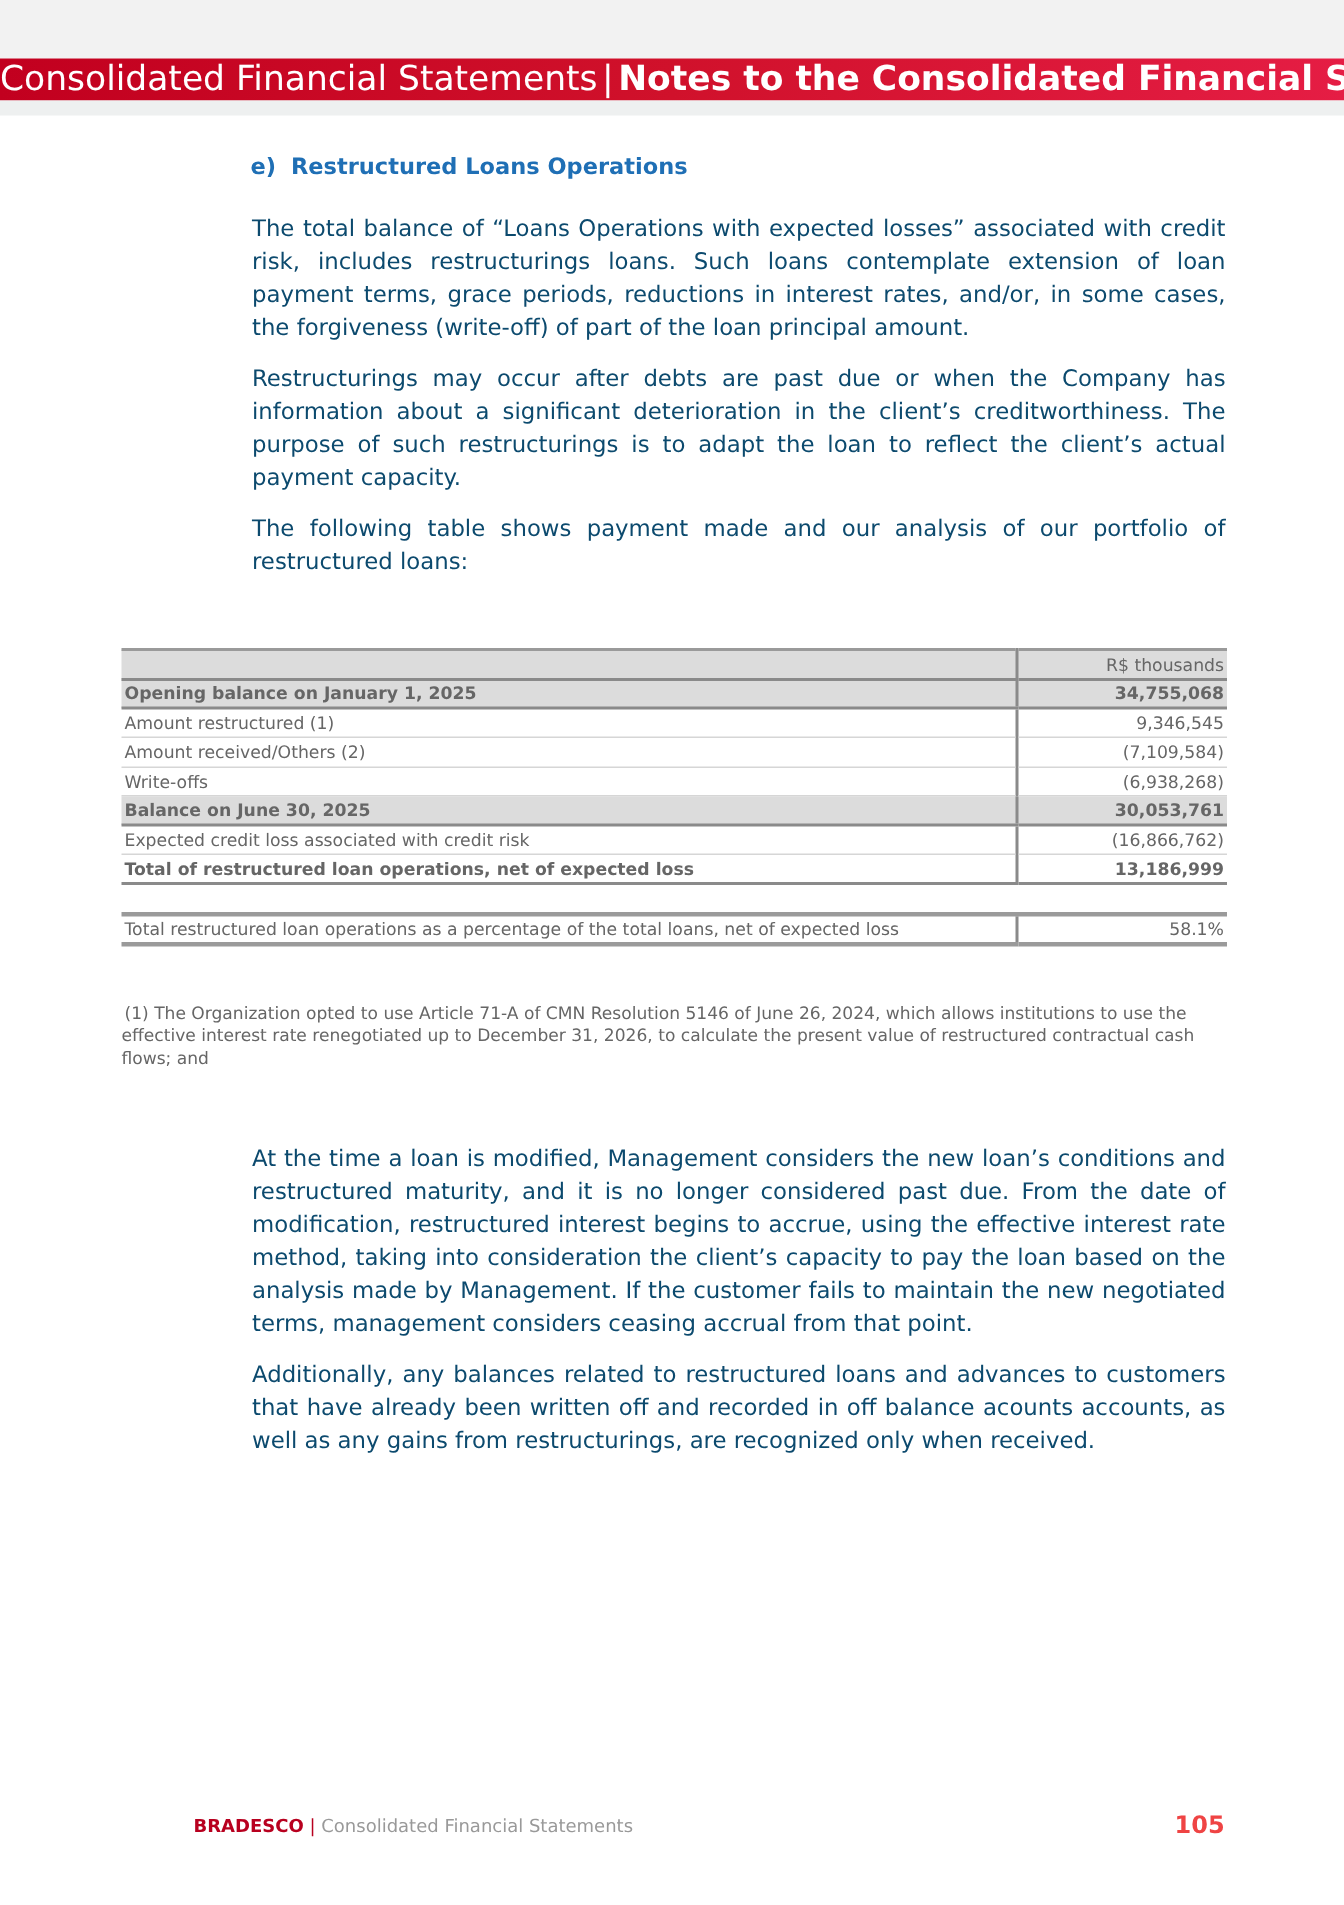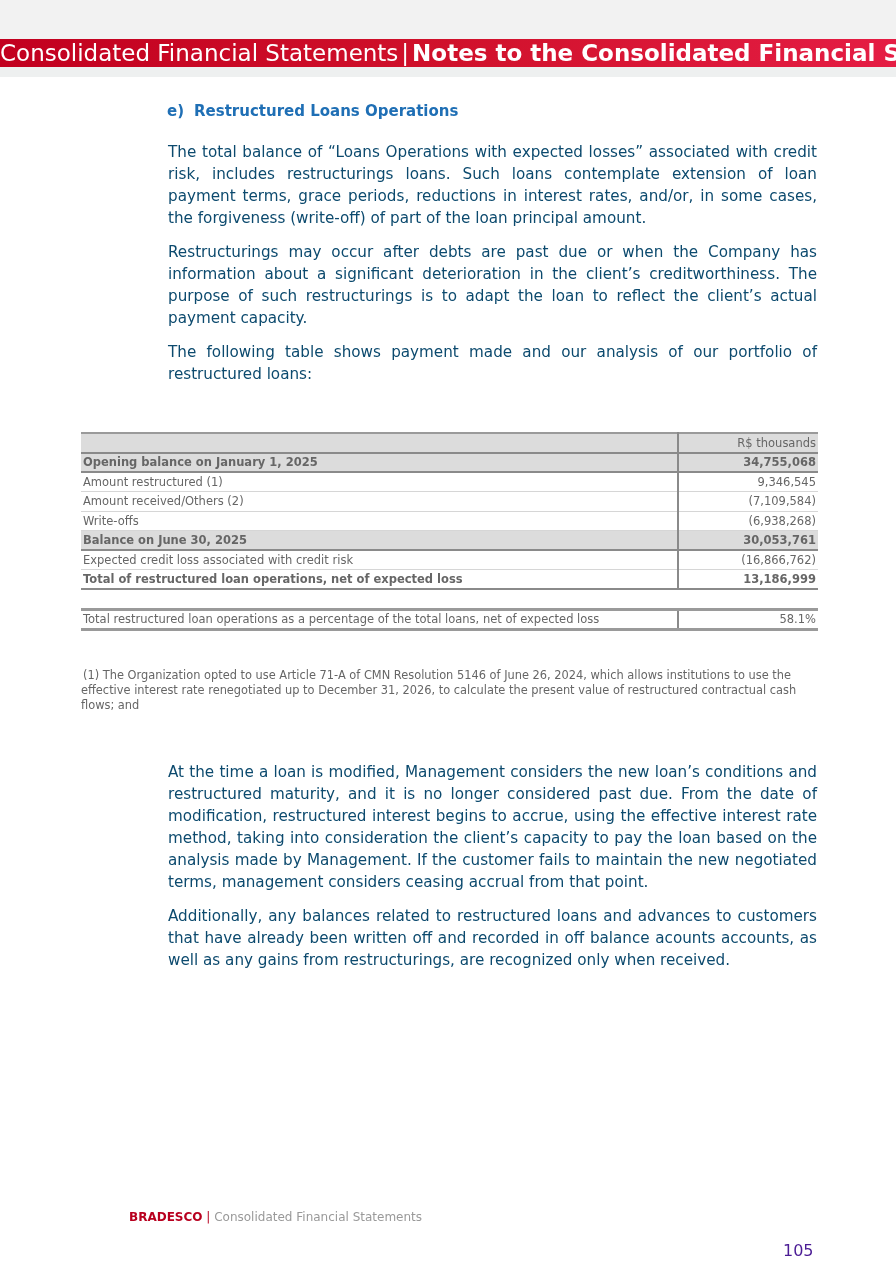--- a/index.html
+++ b/index.html
@@ -40,21 +40,21 @@
   .t1 tr.shade td { background: #dcdcdc; font-weight: bold; border-bottom: 2px solid #8a8a8a; }
   .t1 tr.total td { font-weight: bold; border-bottom: 2px solid #8a8a8a; }
   .t2 { top: 608px; border-top: 3px solid #9a9a9a; }
   .t2 tr:last-child td { border-bottom: 3px solid #9a9a9a; }
 
   .notes { position: absolute; left: 81px; top: 668px; width: 730px; font-size: 11.4px; line-height: 15px; color: #666666; }
 
   .footer-left { position: absolute; left: 81px; top: 1210px; font-size: 12px; white-space: nowrap; color: #999999; margin-left: 48px; }
   .footer-left .brand { color: #b8001f; font-weight: bold; }
   .footer-left .bar { color: #b8001f; }
-  .page-num { position: absolute; left: 783px; top: 1241px; font-size: 16px; font-weight: normal; color: #4c1d95; }
+  .page-num { position: absolute; left: 783px; top: 1207px; font-size: 16px; font-weight: bold; color: #ef4444; }
 </style>
 </head>
 <body>
 
 <div class="top-strip"></div>
 <div class="header-band">
   <span>Consolidated Financial Statements</span><span class="sep">|</span><span class="bold">Notes to the Consolidated Financial Statements</span>
 </div>
 <div class="header-under"></div>
 

